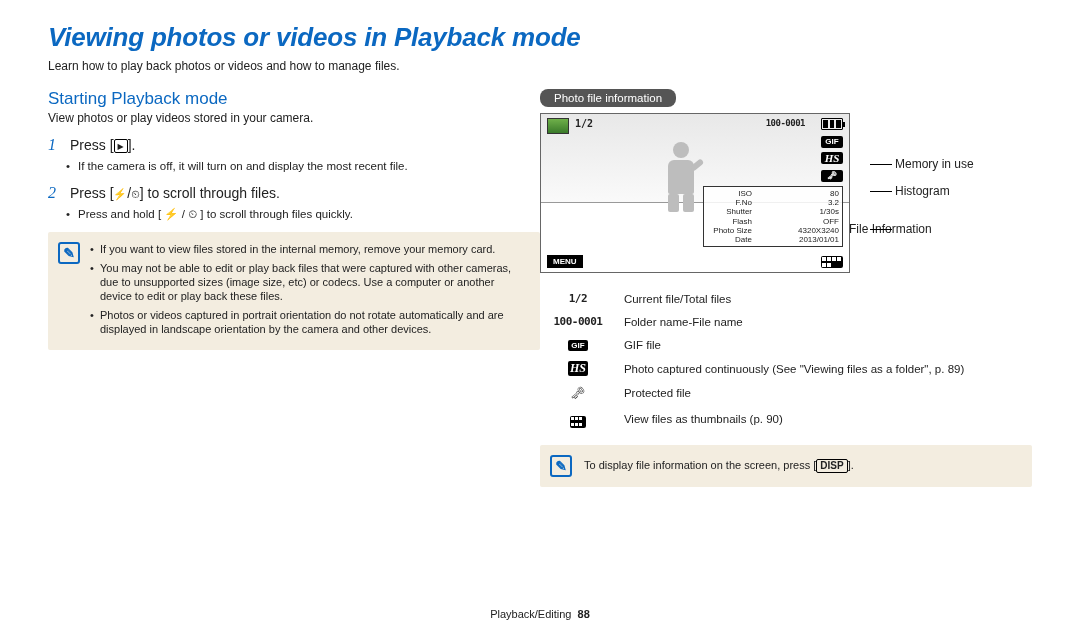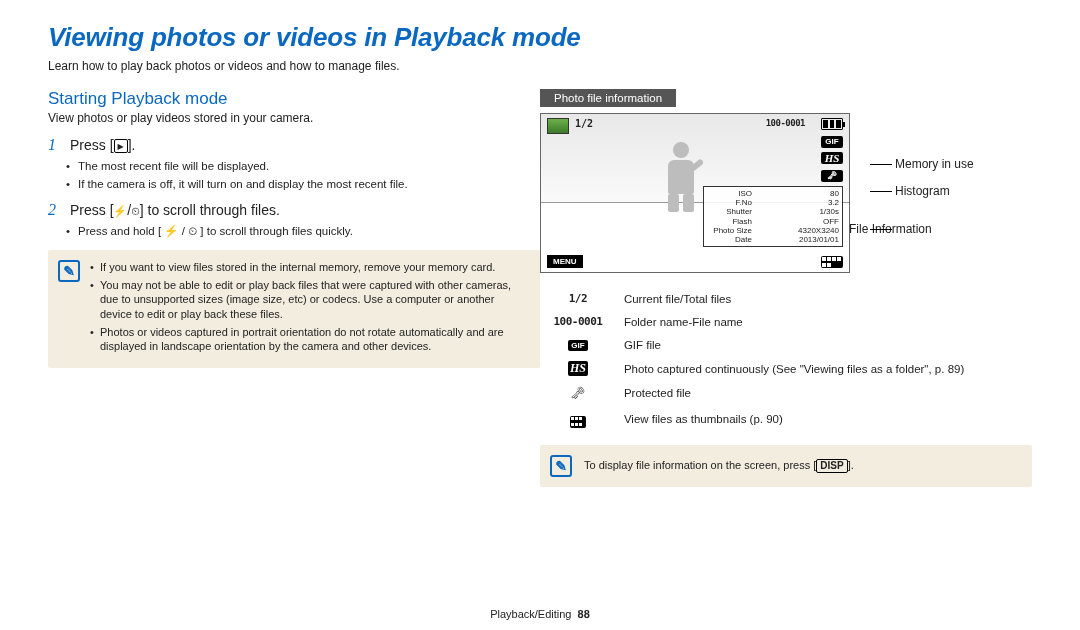--- a/index.html
+++ b/index.html
@@ -16,21 +16,21 @@
   .stepnum { color: #0b68c1; font-style: italic; font-size: 16px; font-family: "Times New Roman", serif; line-height: 1; width: 14px; }
   .steptxt { font-size: 14px; }
   .sub { list-style: none; padding-left: 30px; margin-bottom: 10px; }
   .sub li { position: relative; font-size: 11.5px; line-height: 1.35; margin-bottom: 2px; }
   .sub li::before { content: "•"; position: absolute; left: -12px; top: 0; }
   .notebox { display: flex; background: #f3ede0; border-radius: 2px; padding: 10px 12px 10px 10px; gap: 10px; font-size: 11px; margin-top: 6px; }
   .noteicon { border: 2px solid #0b68c1; color: #0b68c1; font-weight: bold; width: 22px; height: 22px; min-width: 22px; border-radius: 3px; display: flex; align-items: center; justify-content: center; font-size: 14px; }
   .notelist { list-style: none; flex: 1; }
   .notelist li { position: relative; padding-left: 10px; margin-bottom: 4px; line-height: 1.3; }
   .notelist li::before { content: "•"; position: absolute; left: 0; }
-  .pill { background: #555; color: #fff; display: inline-block; padding: 3px 14px 3px 14px; border-radius: 0; font-size: 11.5px; margin-bottom: 6px; }
+  .pill { background: #555; color: #fff; display: inline-block; padding: 3px 14px 3px 14px; border-radius: 8px; font-size: 11.5px; margin-bottom: 6px; }
   .figure { border: 1px solid #666; width: 310px; height: 160px; position: relative; background: #fff; margin-bottom: 14px; overflow: hidden; }
   .fig-sky { position:absolute; top:0; left:0; right:0; height:90px; background: linear-gradient(#e8e8e8,#fafafa); }
   .fig-ground { position:absolute; bottom:0; left:0; right:0; height:70px; background: #fff; border-top:1px solid #999; }
   .person { position:absolute; left:120px; top:28px; width:40px; height:70px; }
   .head { width:16px;height:16px;border-radius:50%;background:#bdbdbd;margin:0 auto; }
   .torso { width:26px;height:34px;background:#bdbdbd;margin:2px auto 0;border-radius:6px 6px 2px 2px; position:relative;}
   .arm { position:absolute; width:14px;height:6px; background:#bdbdbd; top:2px; right:-10px; transform:rotate(-40deg); border-radius:3px;}
   .legs { width:26px;height:18px;margin:0 auto;display:flex;gap:4px;}
   .leg{flex:1;background:#bdbdbd;border-radius:2px;}
   .thumb { position:absolute; left:6px; top:4px; width:22px;height:16px; background:linear-gradient(#6fb04a,#3a7a2a); border:1px solid #333; }
@@ -88,21 +88,20 @@
       <h2>Starting Playback mode</h2>
       <p class="desc">View photos or play videos stored in your camera.</p>
 
       <div class="step">
         <div class="stepnum">1</div>
         <div class="steptxt">
           <span>Press [</span><span class="iconsq"><span class="playic"></span></span><span>].</span>
         </div>
       </div>
       <ul class="sub">
-        <li>The most recent file will be displayed.</li>
         <li>If the camera is off, it will turn on and display the most recent file.</li>
       </ul>
 
       <div class="step">
         <div class="stepnum">2</div>
         <div class="steptxt">
           <span>Press [</span><span class="flashic"></span><span>/</span><span class="timeric"></span><span>] to scroll through files.</span>
         </div>
       </div>
       <ul class="sub">

